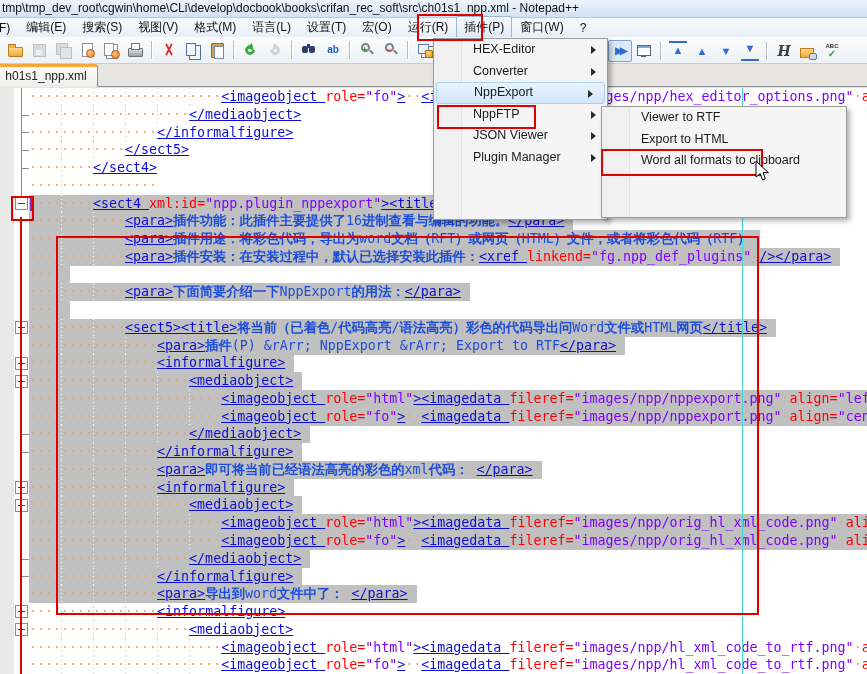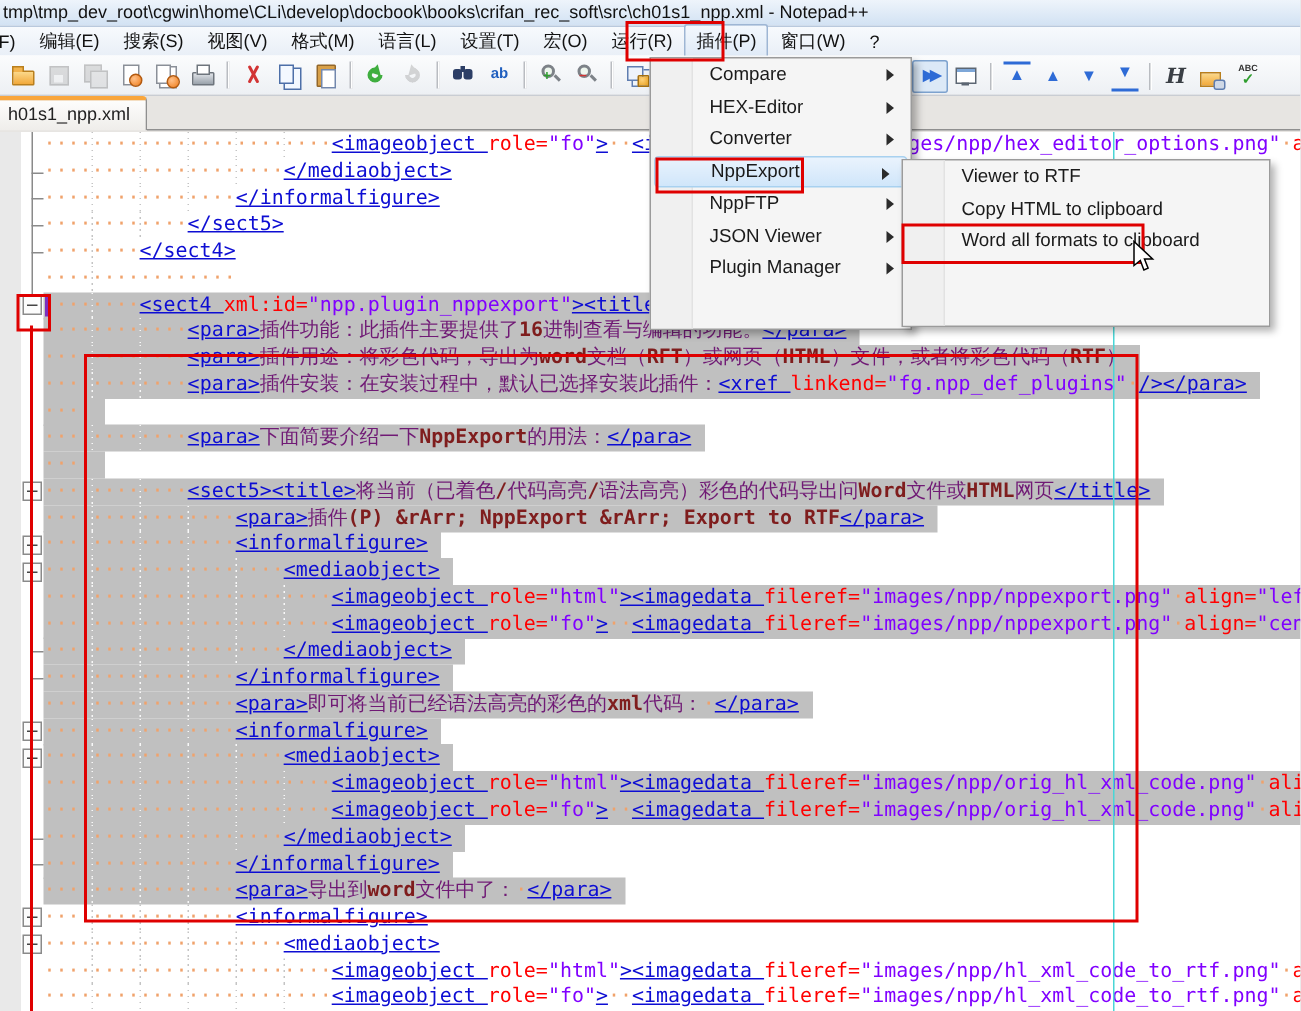--- a/index.html
+++ b/index.html
@@ -96,22 +96,22 @@
   .chg-bar{position:absolute;left:30px;width:3px;background:#7b2fbe;z-index:6;}
   .line{position:absolute;left:29px;height:18px;line-height:18px;white-space:pre;z-index:3;
     font-family:"DejaVu Sans Mono",monospace;font-size:13.3px;}
   .line .inner{display:inline-block;height:18px;}
   .line .inner.sel{background:var(--selgray);padding-right:9px;}
   .g{position:absolute;top:0;height:18px;width:1px;z-index:1;
      background:repeating-linear-gradient(180deg,var(--gc) 0 1px,transparent 1px 4px);}
   .st-t{color:var(--tagblue);text-decoration:underline;}
   .st-a{color:var(--attrred);}
   .st-v{color:var(--valpurple);}
-  .st-k{color:#701a75;font-weight:normal;}
-  .st-b{color:#7f1d1d;font-weight:bold;}
+  .st-k{color:#1d4ed8;font-weight:bold;}
+  .st-b{color:#1d4ed8;}
   .st-w{color:var(--wsorange);}
   #edge-line{position:absolute;left:742px;top:0;width:1px;height:586px;background:var(--edgecyan);z-index:4;}
   
   .menu{position:absolute;background:#f5f5f5;border:1px solid #9b9b9b;box-shadow:3px 3px 5px rgba(0,0,0,.3);z-index:10;}
   .menu .gutter{position:absolute;left:0;top:0;bottom:0;width:27px;background:#f0f0f0;border-right:1px solid #e2e2e2;}
   .mi{position:relative;height:21.5px;line-height:21.5px;font-size:12.5px;color:#1a1a1a;padding-left:39px;white-space:nowrap;}
   .mi .arrow{position:absolute;right:7px;top:7px;width:0;height:0;border:4px solid transparent;border-left:5px solid #2b2b2b;}
   .mi.hover{background:linear-gradient(#eaf3fd,#d0e6fa);border:1px solid #a8d1f0;border-radius:3px;
     margin:0 2px;padding-left:37px;box-sizing:border-box;height:21.5px;line-height:19.5px;}
   
@@ -312,33 +312,32 @@
       <div class="fold-box" style="top: 517.42px;">
         <i></i>
       </div>
       <div class="fold-box" style="top: 535.18px;">
         <i></i>
       </div>
     </div>
 
   <div class="menu" id="plugins-menu" style="left:433px;top:38px;width:173px;height:180px;">
     <div class="gutter"></div>
-  <div class="mi">Compare<span class="arrow"></span></div>
       <div class="mi">HEX-Editor<span class="arrow"></span></div>
       <div class="mi">Converter<span class="arrow"></span></div>
       <div class="mi hover">NppExport<span class="arrow"></span></div>
       <div class="mi">NppFTP<span class="arrow"></span></div>
       <div class="mi">JSON Viewer<span class="arrow"></span></div>
       <div class="mi">Plugin Manager<span class="arrow"></span></div>
     </div>
 
   <div class="menu" id="nppexport-menu" style="left:601px;top:106px;width:244px;height:110px;">
     <div class="gutter"></div>
   <div class="mi">Viewer to RTF</div>
-      <div class="mi">Copy HTML to clipboard</div>
+      <div class="mi">Export to HTML</div>
       <div class="mi">Word all formats to clipboard</div>
     </div>
 
   <div class="anno" style="left:417px;top:14px;width:62px;height:23px;"></div>
   <div class="anno" style="left:437px;top:105px;width:95px;height:20px;"></div>
   <div class="anno" style="left:601px;top:149px;width:158px;height:23px;"></div>
   <div class="anno" style="left:56px;top:236px;width:699px;height:375px;"></div>
   <div class="anno" style="left:11px;top:196px;width:19px;height:21px;"></div>
   <div id="anno-fold-line" style="top:217px;height:457px;"></div>
 

